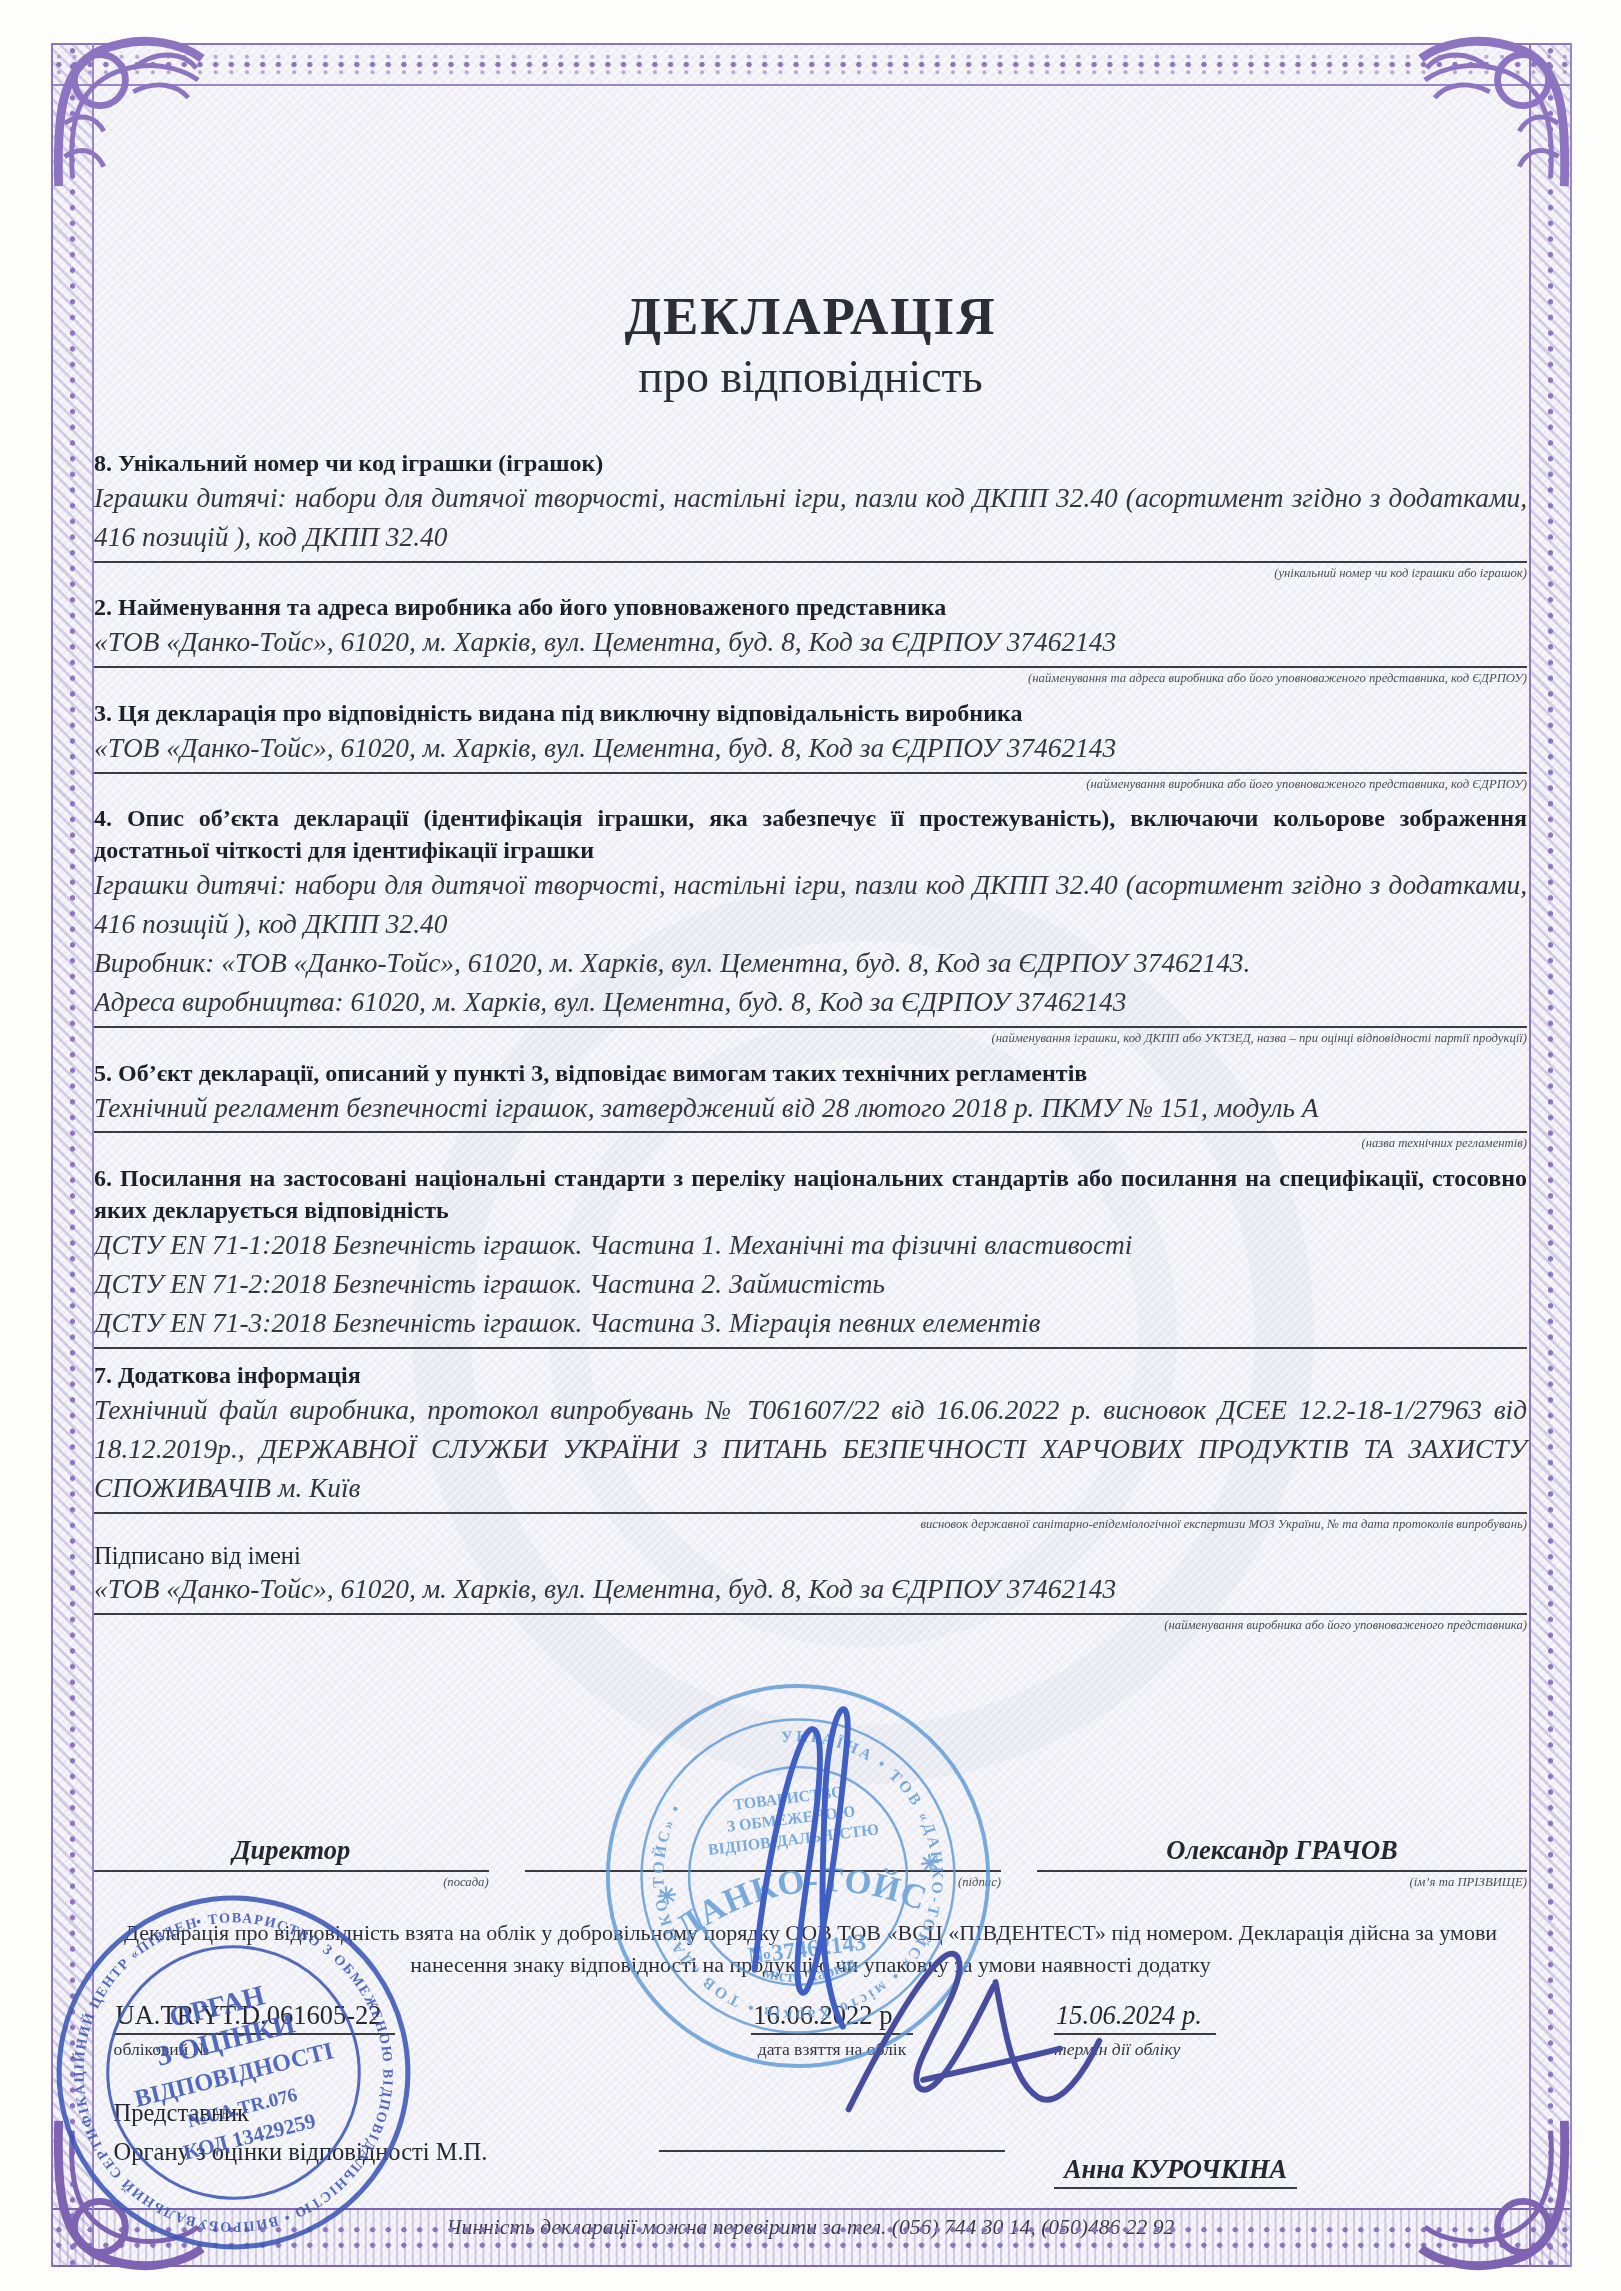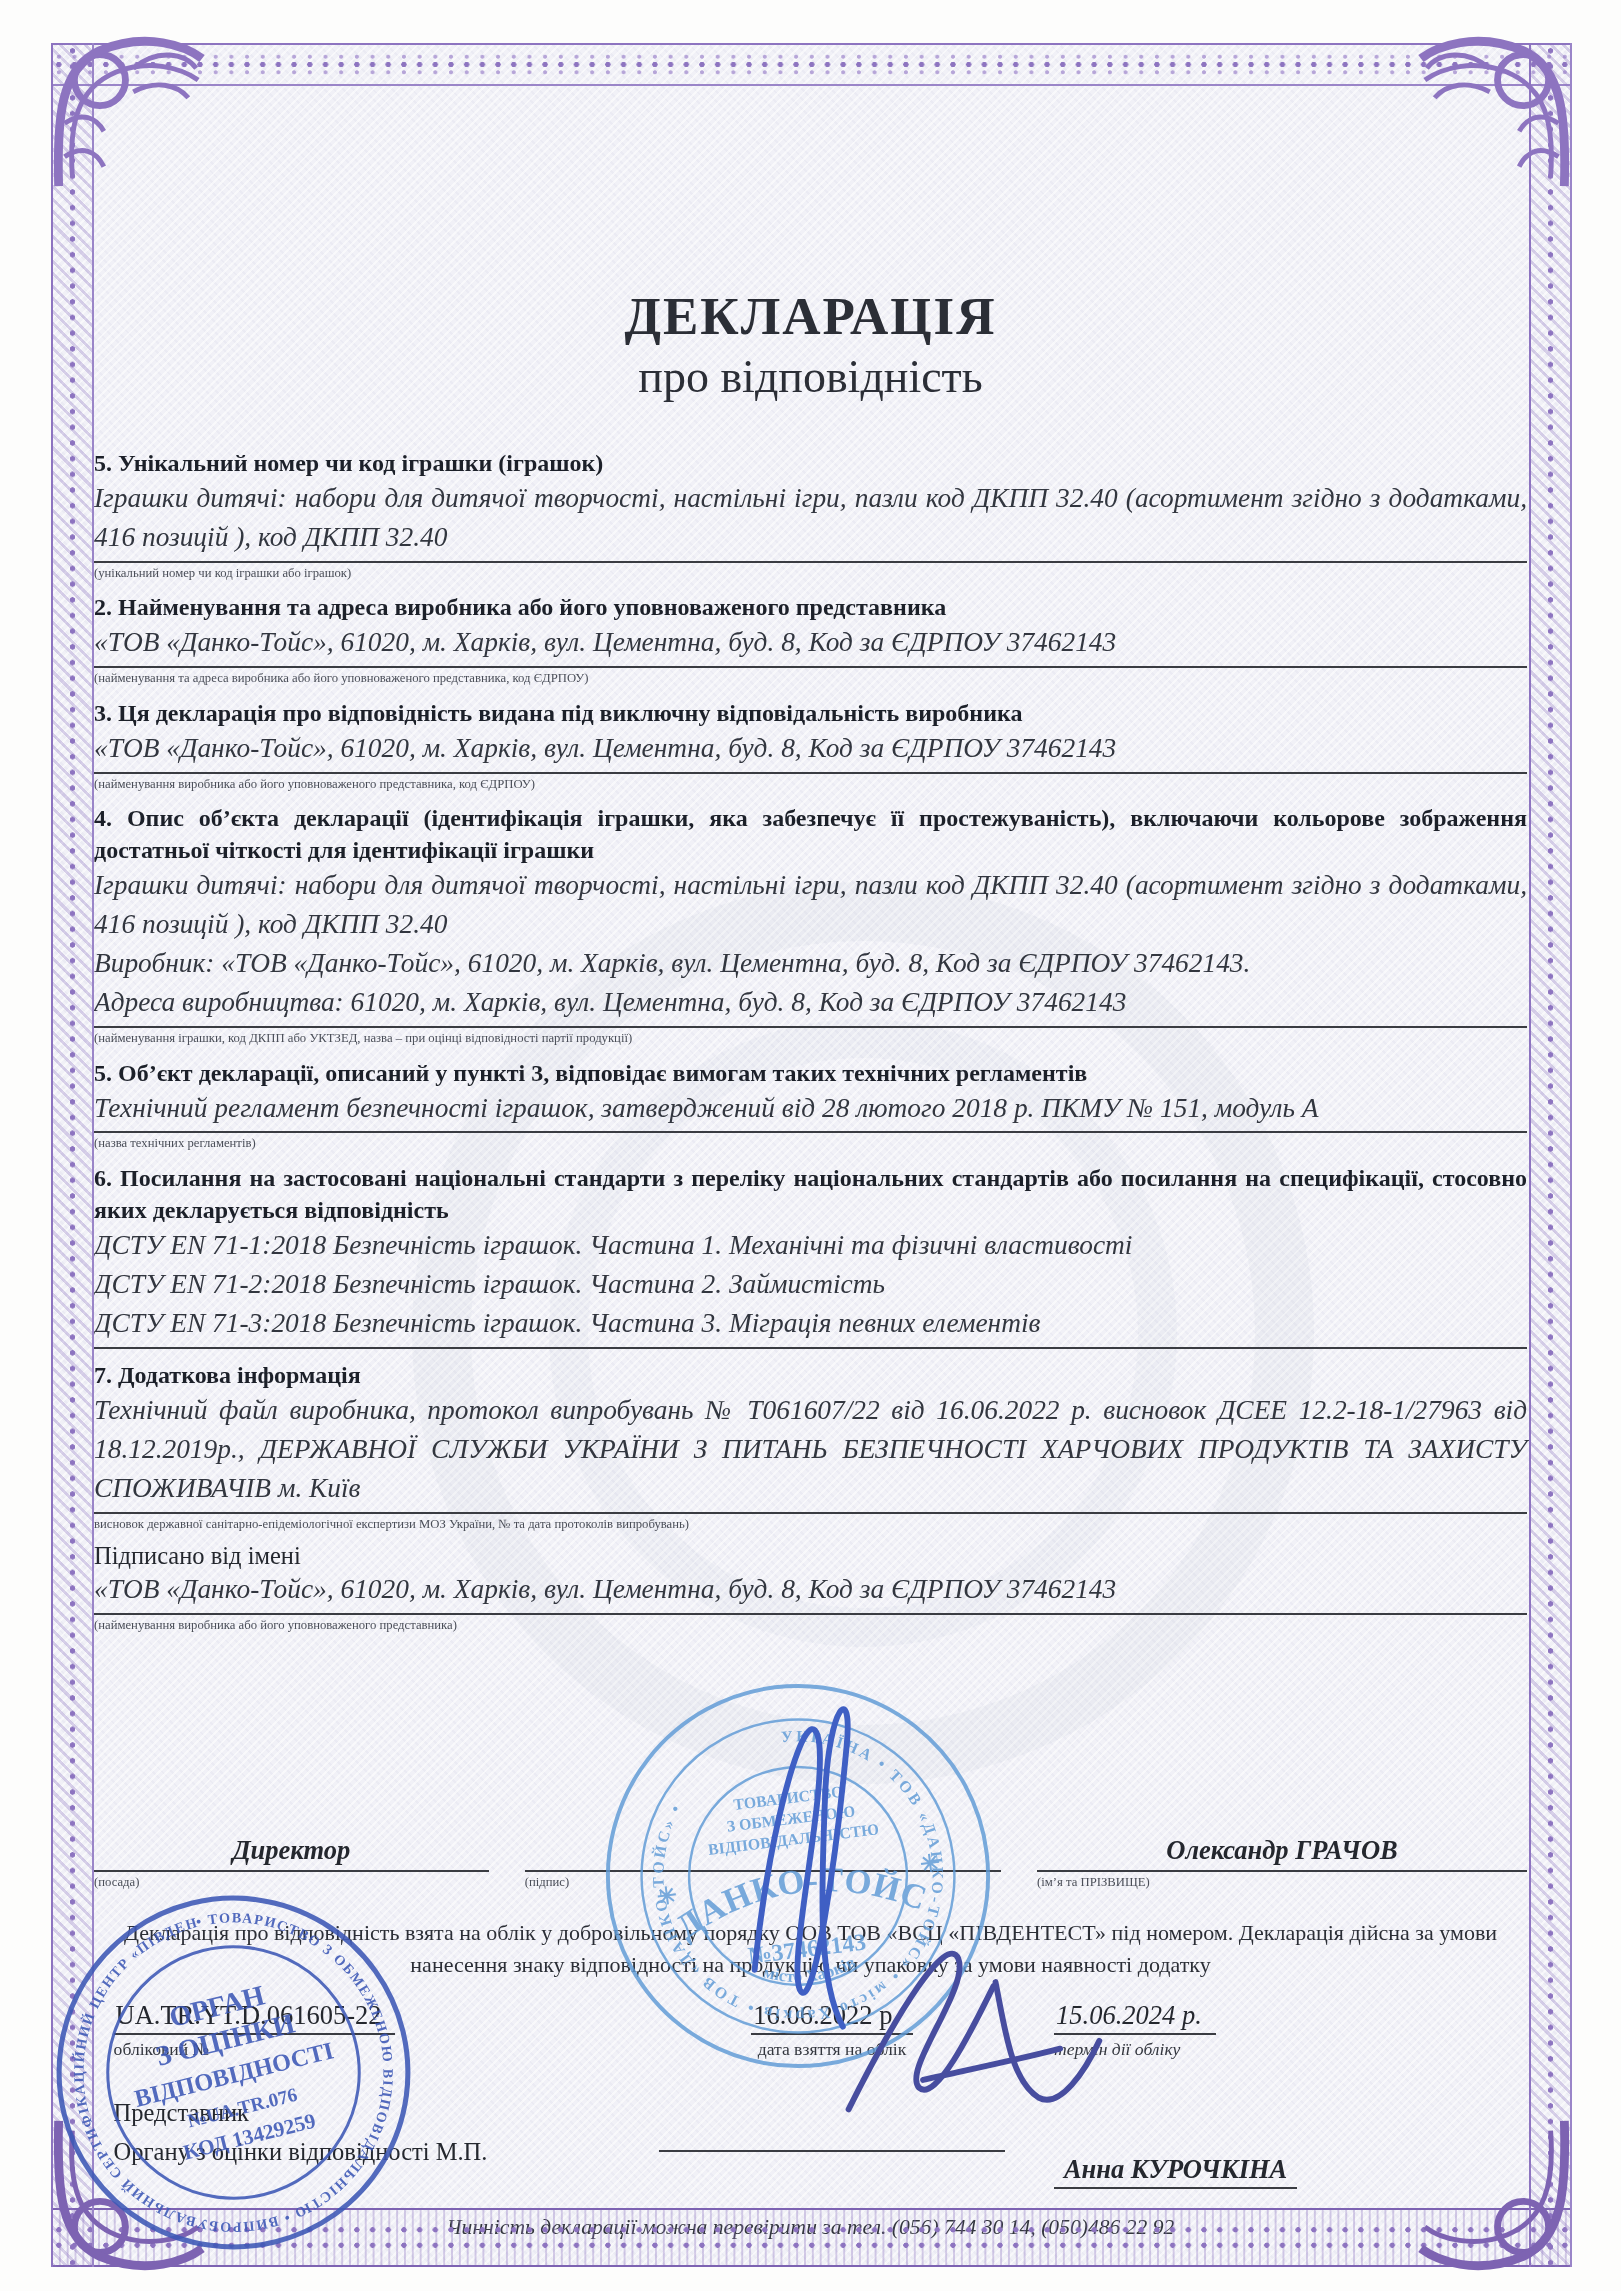--- a/index.html
+++ b/index.html
@@ -48,21 +48,21 @@
 
   .content{position:absolute;left:94px;right:94px;top:192px;z-index:2;}
   .title1{text-align:center;font-size:53px;font-weight:bold;letter-spacing:2px;
           color:#2b2e36;margin:94px 0 2px 0;line-height:61px;}
   .title2{text-align:center;font-size:46px;color:#2b2e36;margin:0 0 43px 0;line-height:55px;}
 
   .sec{margin-bottom:9.8px;}
   .sec-h{font-size:24px;font-weight:bold;color:#1c2029;line-height:32px;text-align:justify;}
   .sec-b{font-size:27.4px;font-style:italic;color:#32363f;line-height:39px;text-align:justify;}
   .rule{border:none;border-top:2.5px solid #3a3c42;margin:3.9px 0 0 0;}
-  .cap{font-size:12.7px;color:#4a4e58;text-align:left;line-height:16.7px;margin-top:2px;}
+  .cap{font-size:12.7px;color:#4a4e58;text-align:right;line-height:16.7px;margin-top:2px;font-style:italic;}
 
   .signed-label{font-size:24.5px;color:#24272e;margin-top:7.8px;}
   .stamp-gap{height:192px;}
 
   .dir-row{display:flex;gap:36px;align-items:flex-end;}
   .dir-col{text-align:center;}
   .dir-col .nm{font-size:26.5px;font-weight:bold;font-style:italic;color:#24272e;padding:0 29px 3.9px 29px;}
   .dir-line{border-bottom:2.5px solid #3a3c42;}
   .col-pos{width:29%;}
   .col-sign{width:35%;}
@@ -141,21 +141,21 @@
       <path d="M34,150 C30,95 40,60 78,44 C112,30 146,40 162,52" stroke-width="5"></path>
     </g>
       </svg>
   </div>
 
   <div class="content">
     <div class="title1">ДЕКЛАРАЦІЯ</div>
     <div class="title2">про відповідність</div>
 
     <div class="sec">
-      <div class="sec-h">5. Унікальний номер чи код іграшки (іграшок)</div>
+      <div class="sec-h">8. Унікальний номер чи код іграшки (іграшок)</div>
       <div class="sec-b">Іграшки дитячі: набори для дитячої творчості, настільні ігри, пазли код ДКПП 32.40 (асортимент згідно з додатками, 416 позицій ), код ДКПП 32.40</div>
       <hr class="rule">
       <div class="cap">(унікальний номер чи код іграшки або іграшок)</div>
     </div>
 
     <div class="sec">
       <div class="sec-h">2. Найменування та адреса виробника або його уповноваженого представника</div>
       <div class="sec-b">«ТОВ «Данко-Тойс», 61020,   м. Харків, вул. Цементна,  буд. 8,   Код за ЄДРПОУ 37462143</div>
       <hr class="rule">
       <div class="cap">(найменування та адреса виробника або його уповноваженого представника, код ЄДРПОУ)</div>

